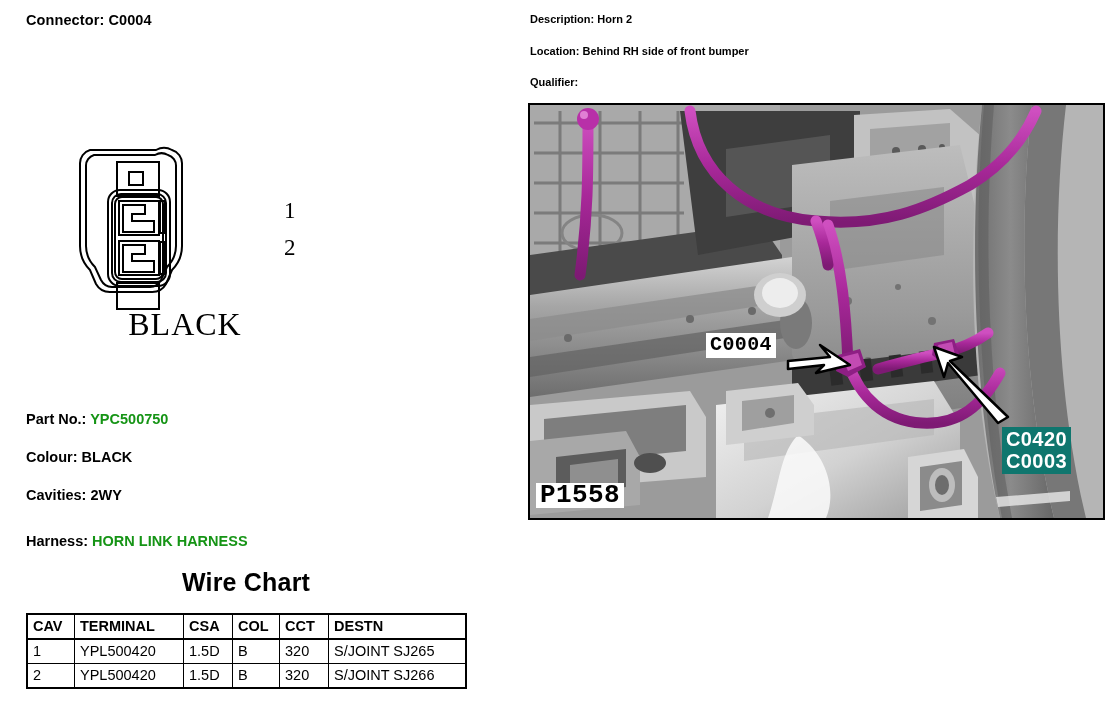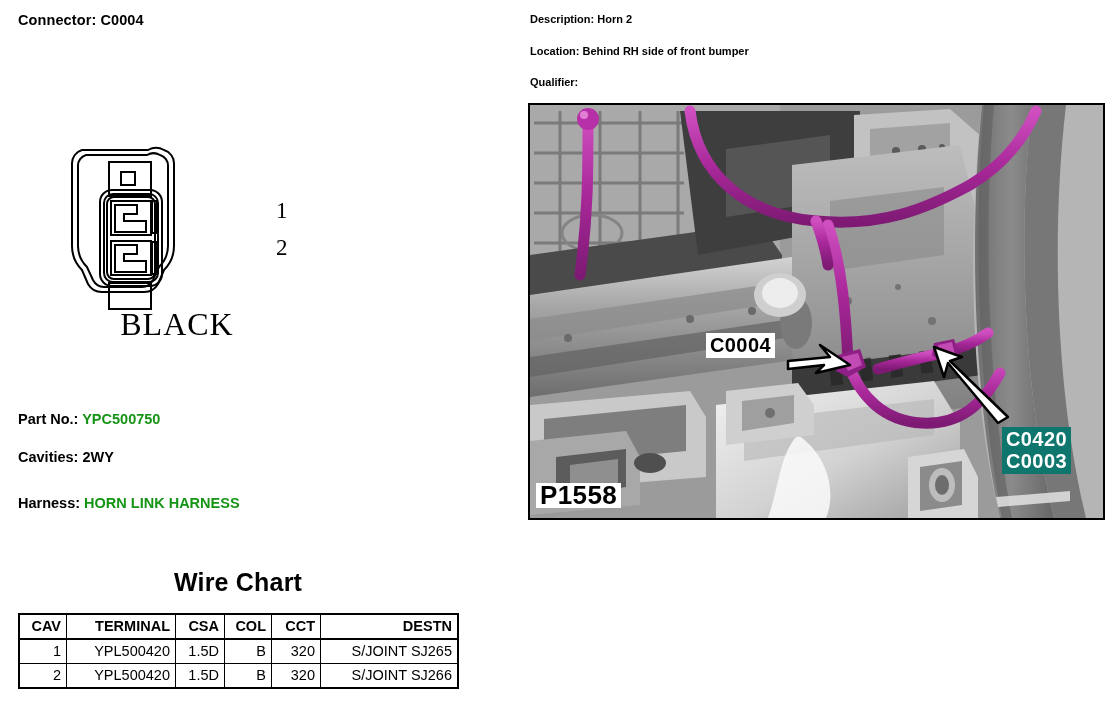--- a/index.html
+++ b/index.html
@@ -13,21 +13,21 @@
     position: relative;
     overflow: hidden;
     font-family: "Liberation Sans", sans-serif;
     color: #000000;
   }
   .page { position: absolute; inset: 0; }
 
   
   .left-col {
     position: absolute;
-    left: 4px; top: 0;
+    left: 12px; top: 0;
     width: 520px; height: 530px;
   }
   .hdr-line {
     font-size: 14.5px;
     font-weight: bold;
     letter-spacing: 0.1px;
     white-space: nowrap;
   }
   .connector-heading {
     position: absolute;
@@ -92,21 +92,21 @@
   table.wire-chart {
     position: absolute;
     left: 14px; top: 613px;
     border-collapse: collapse;
     font-size: 14.5px;
     background: #fff;
   }
   table.wire-chart td, table.wire-chart th {
     border: 1px solid #000;
     padding: 2px 5px 3px 5px;
-    text-align: right;
+    text-align: left;
     font-weight: normal;
     line-height: 18px;
     white-space: nowrap;
   }
   table.wire-chart thead th {
     font-weight: bold;
     border-bottom: 2px solid #000;
   }
   table.wire-chart { border: 2px solid #000; }
   .col-cav    { width: 36px; }
@@ -148,21 +148,21 @@
   .callout {
     position: absolute;
     font-size: 20px;
     font-weight: bold;
     line-height: 22px;
     letter-spacing: 0.4px;
     padding: 1px 4px 2px 4px;
     white-space: nowrap;
     font-family: "Liberation Sans", sans-serif;
   }
-  .callout.light { background: #ffffff; color: #000000; }
+  .callout.light { background: #ffffff; color: #000000; font-family: Liberation Mono, monospace; }
   .callout.dark  { background: #0f766e; color: #ffffff; }
   .callout-c0004 { left: 176px; top: 228px; }
   .callout-c0420 { left: 472px; top: 322px; }
   .callout-p1558 { left: 6px; top: 378px; font-size: 26px; }
 </style>
 </head>
 <body>
 
 <div class="page">
 
@@ -208,20 +208,24 @@
         <div>2</div>
       </div>
 
       <div class="conn-colour-label">BLACK</div>
     </div>
 
     <div class="spec-list">
       <div class="spec-row">
         <span>Part No.:</span>
         <span class="spec-val-green">YPC500750</span>
+      </div>
+      <div class="spec-row">
+        <span>Colour:</span>
+        <span class="spec-val-black">BLACK</span>
       </div>
       <div class="spec-row gap">
         <span>Cavities:</span>
         <span class="spec-val-black">2WY</span>
       </div>
       <div class="spec-row">
         <span>Harness:</span>
         <span class="spec-val-green">HORN LINK HARNESS</span>
       </div>
     </div>

